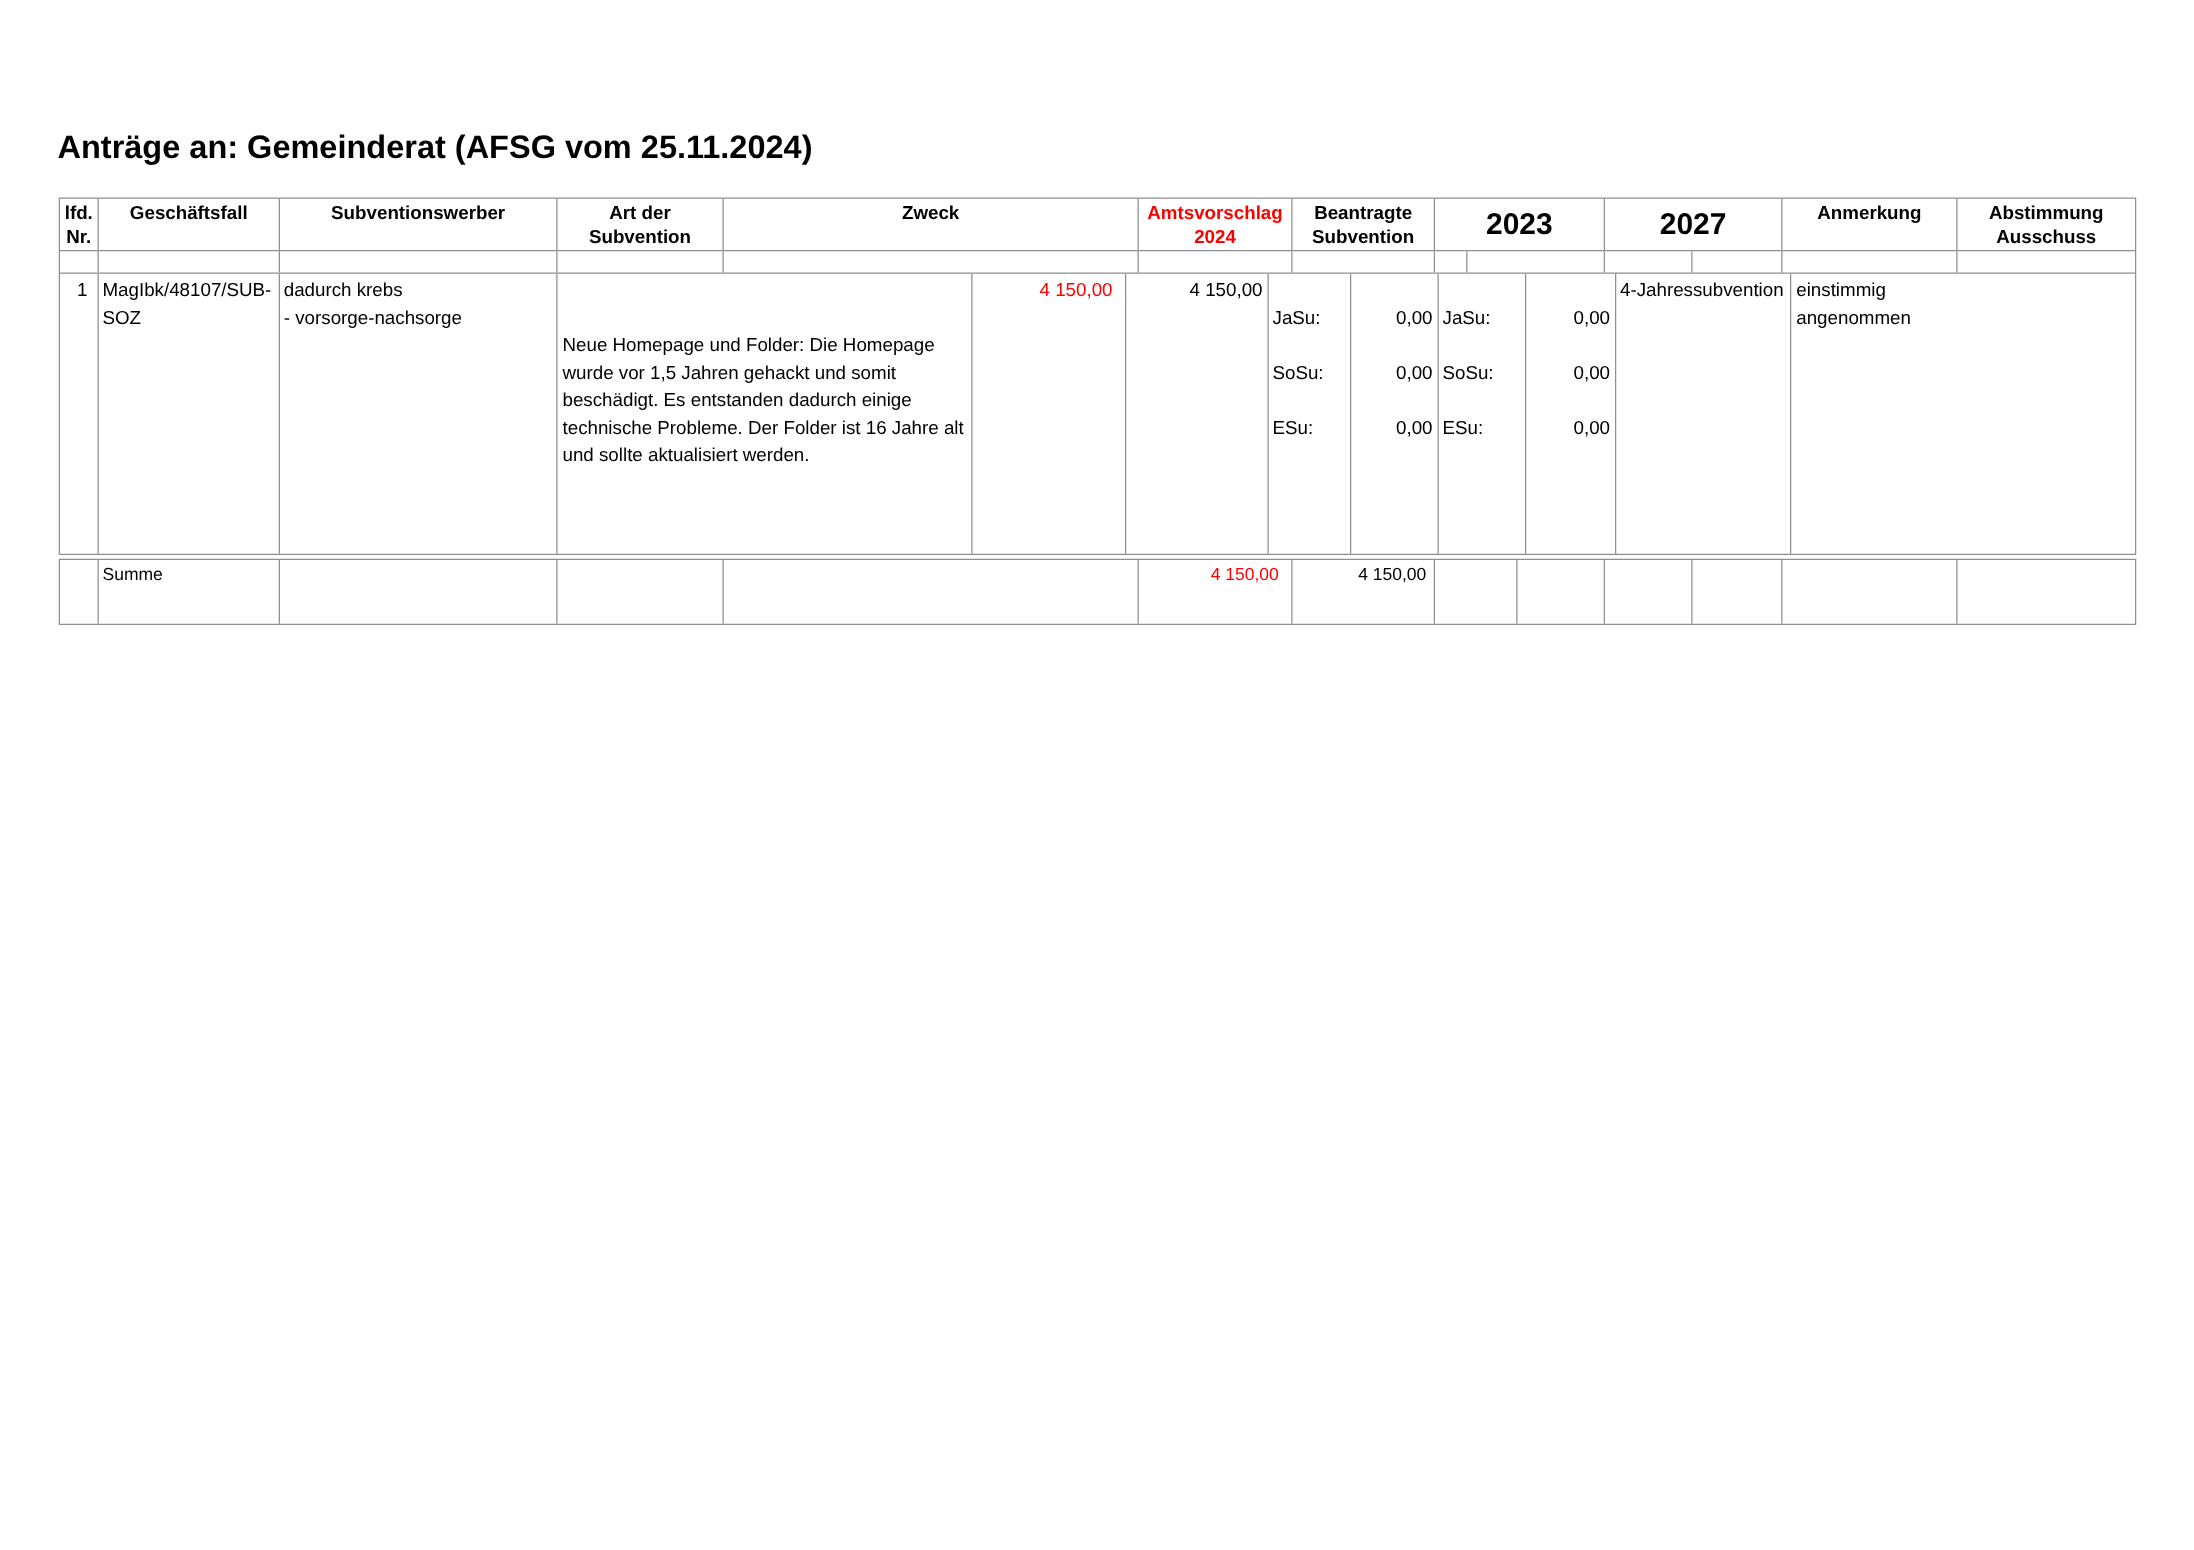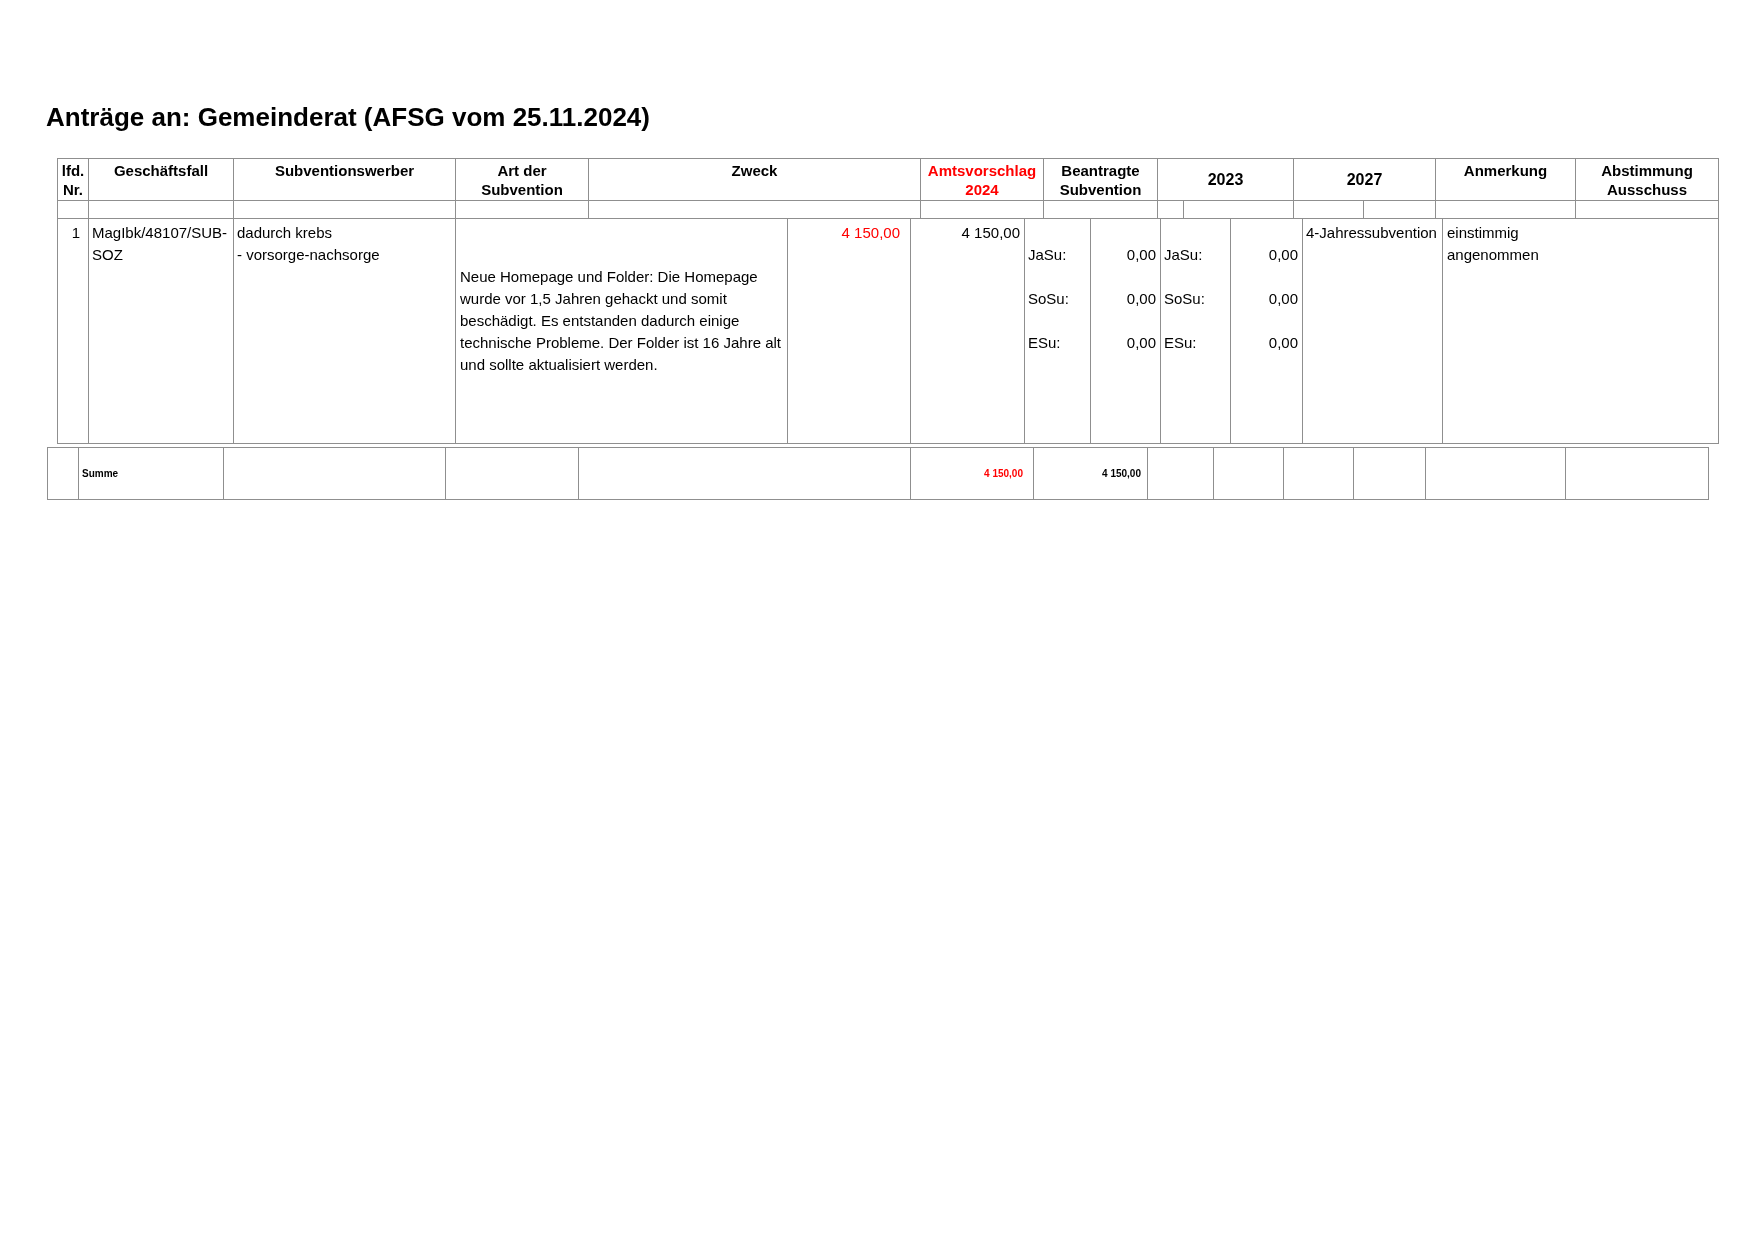--- a/index.html
+++ b/index.html
@@ -12,21 +12,21 @@
     font-family:"Liberation Sans", sans-serif;color:#000;
   }
   .page-title{
     position:absolute;left:46px;top:103px;
     font-size:26px;font-weight:bold;line-height:28px;white-space:nowrap;
   }
   .tbl{
     position:absolute;left:47px;width:1662px;
     border:1px solid var(--border);box-sizing:border-box;background:#fff;
   }
-  #main-table{top:158px;height:286px;margin-left:10px;}
+  #main-table{top:158px;height:286px;}
   #summe-table{top:447px;height:53px;}
   .row{display:flex;width:1660px;}
   .row.bb{border-bottom:1px solid var(--border);}
   .header-row{height:41px;}
   .thin-row{height:17px;}
   .data-row{height:224px;}
   .summe-row{height:51px;align-items:stretch;}
   .c{
     box-sizing:border-box;border-right:1px solid var(--border);
     overflow:hidden;flex:0 0 auto;font-size:15px;line-height:22px;
@@ -39,32 +39,32 @@
   .w12{width:140px;}.w13{width:142px;}
   .w8t{width:26px;} .w9t{width:110px;}           
   .wy23{width:136px;} .wy22{width:142px;}        
   
   .hc{
     font-weight:bold;text-align:center;padding-top:2px;line-height:19px;
     white-space:pre-line;
   }
   .hc.year{
     display:flex;align-items:center;justify-content:center;
-    font-size:16px;line-height:18px;padding-top:0;
+    font-size:24px;line-height:18px;padding-top:0;
   }
   .hc.red{color:var(--red);}
   
   .dc{padding-top:3px;padding-left:3px;white-space:pre-line;}
   .dc.num{padding-left:0;padding-right:4px;text-align:right;}
   .dc.zweck{padding-left:4px;white-space:pre;}
   .dc.red{color:var(--red);}
   .dc.right10{padding-left:0;padding-right:10px;text-align:right;}
   .blank-line{height:22px;}
   
-  .sc{display:flex;align-items:center;font-weight:bold;font-size:10px;}
+  .sc{display:flex;align-items:flex-start;font-weight:normal;font-size:14px;}
   .sc .txt{padding-left:3px;}
   .sc.num{justify-content:flex-end;padding-right:10px;}
   .sc.num2{justify-content:flex-end;padding-right:6px;}
 </style>
 </head>
 <body>
 
 <div class="page-title">Anträge an: Gemeinderat (AFSG vom 25.11.2024)</div>
 
 <div class="tbl" id="main-table">

